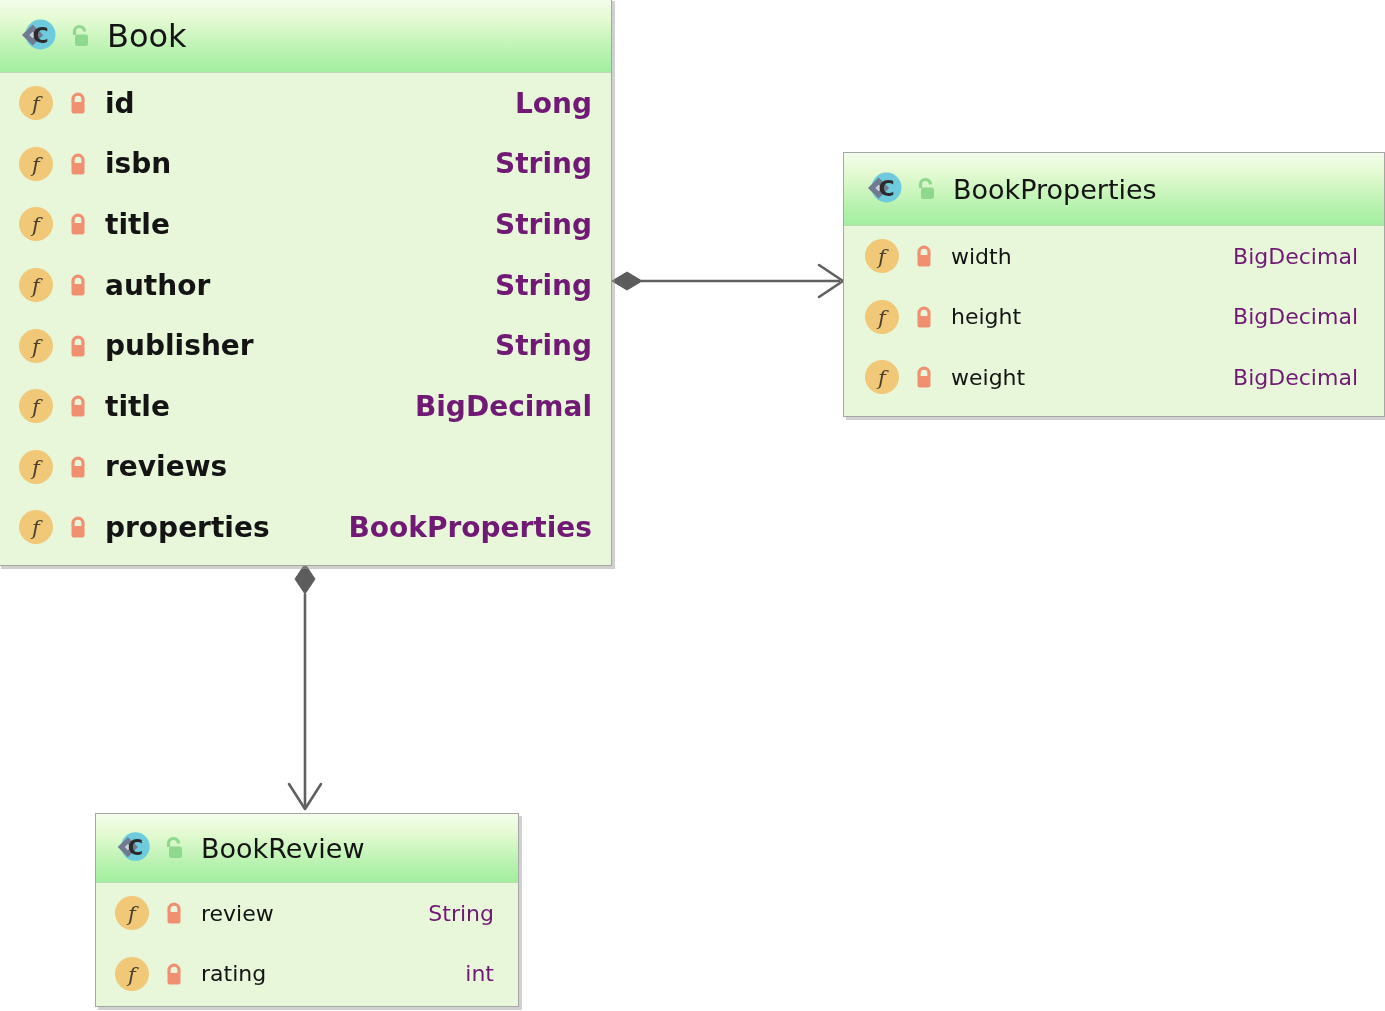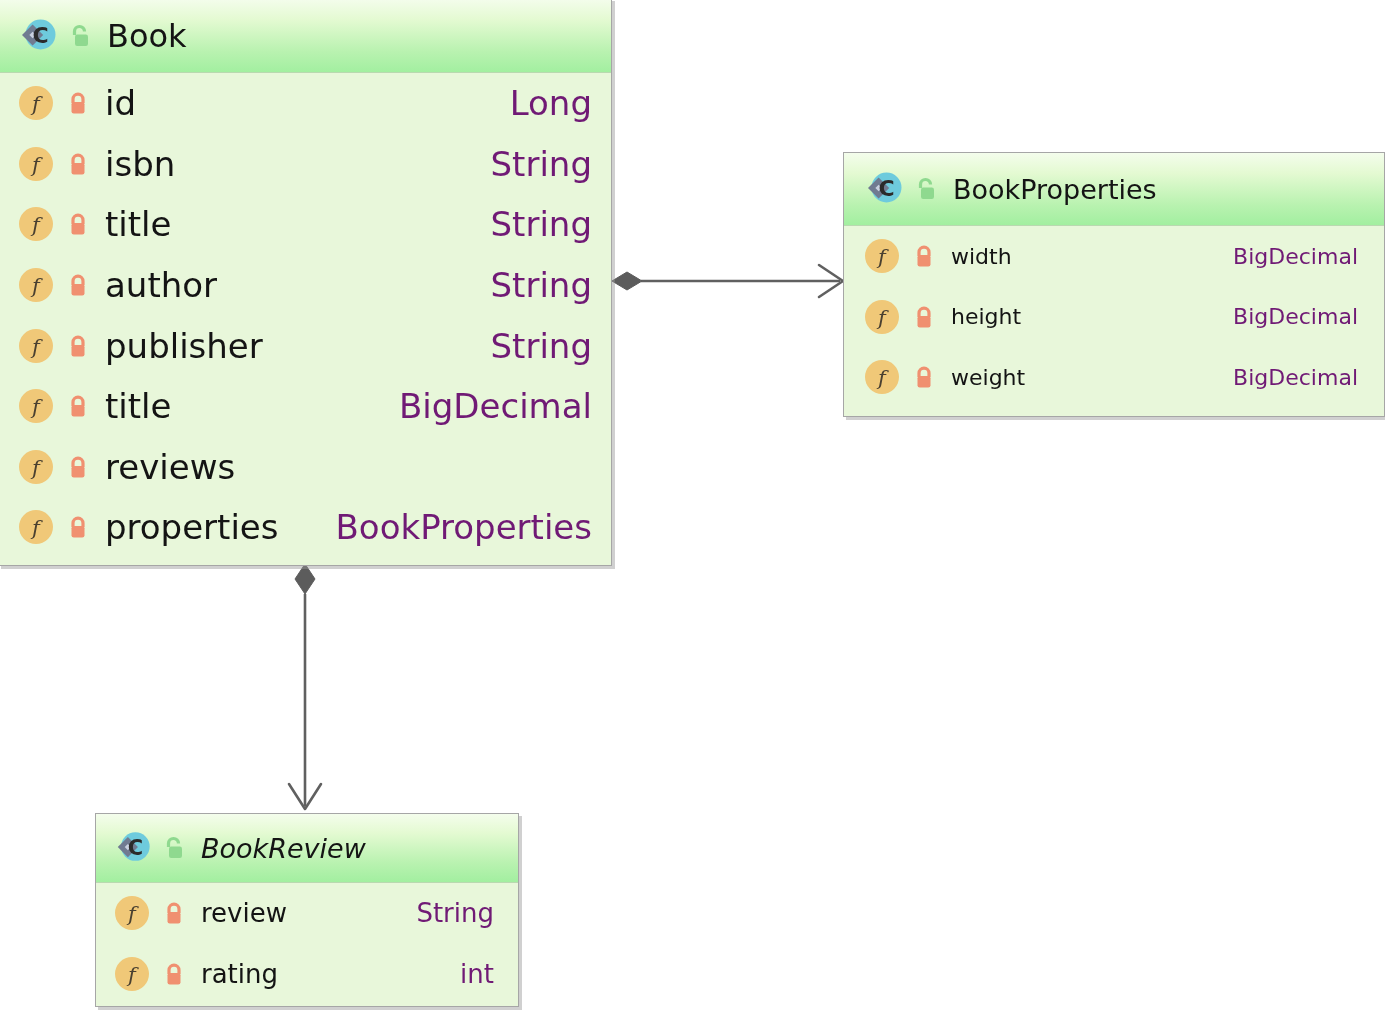--- a/index.html
+++ b/index.html
@@ -82,33 +82,33 @@
     height: 1011px;
     pointer-events: none;
     overflow: visible;
   }
 
   
   #box-book        { left: -2px;  top: -2px;  width: 614px; height: 568px; }
   #box-book .uml-header { height: 74px; padding-left: 18px; }
   #box-book .uml-row    { height: 60.6px; padding-left: 18px; padding-right: 19px; }
   #box-book .class-name { font-size: 32px; }
-  #box-book .row-name, #box-book .row-type { font-size: 34px; }
+  #box-book .row-name, #box-book .row-type { font-size: 28px; font-weight: bold; }
 
   #box-bookproperties  { left: 843px; top: 152px; width: 542px; height: 265px; }
   #box-bookproperties .uml-header { height: 73px; padding-left: 19px; }
   #box-bookproperties .uml-row    { height: 60.5px; padding-left: 19px; padding-right: 26px; }
   #box-bookproperties .class-name { font-size: 27px; }
   #box-bookproperties .row-name, #box-bookproperties .row-type { font-size: 22px; }
 
   #box-bookreview      { left: 95px; top: 813px; width: 424px; height: 194px; }
   #box-bookreview .uml-header { height: 69px; padding-left: 17px; }
   #box-bookreview .uml-row    { height: 60.5px; padding-left: 17px; padding-right: 24px; }
-  #box-bookreview .class-name { font-size: 27px; font-style: italic; }
-  #box-bookreview .row-name, #box-bookreview .row-type { font-size: 26px; }
+  #box-bookreview .class-name { font-size: 27px; }
+  #box-bookreview .row-name, #box-bookreview .row-type { font-size: 22px; }
 
   .gap-after-class-icon { width: 10px; flex: 0 0 auto; }
   .gap-after-lock { width: 14px; flex: 0 0 auto; }
   .gap-field { width: 12px; flex: 0 0 auto; }
   .gap-field2 { width: 16px; flex: 0 0 auto; }
 </style>
 </head>
 <body>
 
 <div id="canvas">

